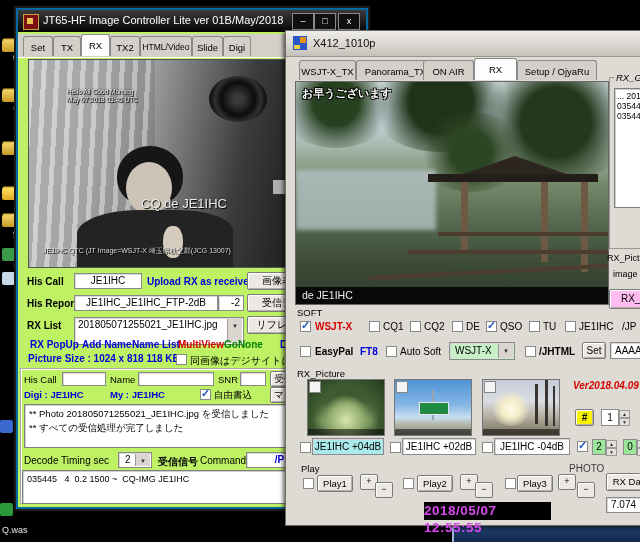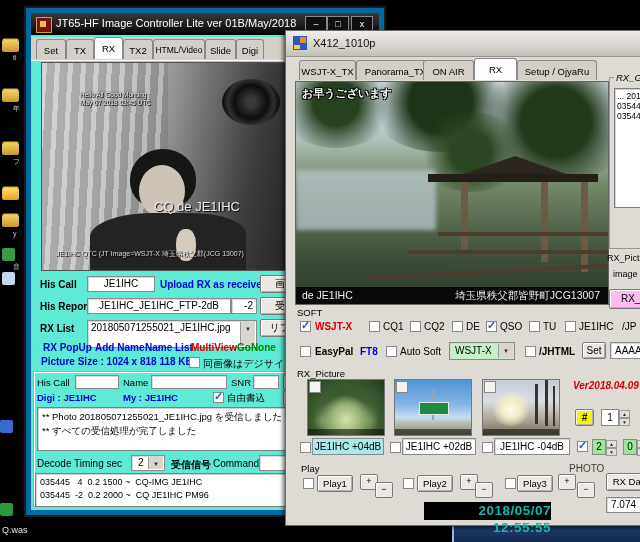--- a/index.html
+++ b/index.html
@@ -26,22 +26,22 @@
     font-size:6px;color:#333;text-align:center;line-height:14px;}
   .tab{position:absolute;top:2px;height:20px;background:#d4d0c9;border:1px solid #898989;border-bottom:none;
     border-radius:3px 3px 0 0;font-size:9.5px;text-align:center;padding-top:5px;box-sizing:border-box;
     overflow:hidden;white-space:nowrap;}
   .tab.active{top:0;height:22px;background:#fdfdfd;z-index:3;}
   .blue{color:#0000d8;} .red{color:#d40000;} .green{color:#008000;} .bold{font-weight:bold;}
   .spinner{position:absolute;box-sizing:border-box;border:1px solid #8a8a8a;background:#fff;font-size:10px;text-align:center;}
   .spin-arrows{position:absolute;right:-12px;top:0;width:11px;height:100%;display:flex;flex-direction:column;}
   .spin-arrows span{flex:1;background:#e4e1dc;border:1px solid #999;font-size:5px;line-height:6px;text-align:center;color:#333;}
   
-  #lw{position:absolute;left:26px;top:8px;width:348px;height:497px;background:#5eead4;
-    border:5px solid #0369a1;box-shadow:0 0 0 2px #1c1c1c;z-index:10;}
+  #lw{position:absolute;left:16px;top:8px;width:348px;height:497px;background:#bef264;
+    border:2px solid #0369a1;box-shadow:0 0 0 2px #1c1c1c;z-index:10;}
   .lw-title{position:absolute;left:0;top:0;width:100%;height:22px;background:linear-gradient(180deg,#3a3a3a,#050505);}
   .lw-ico{position:absolute;left:5px;top:4px;width:14px;height:14px;background:#7a1010;border:1px solid #c8a040;}
   .lw-ico::after{content:"";position:absolute;left:3px;top:3px;width:6px;height:6px;background:#e8c050;}
   .lw-title-text{position:absolute;left:25px;top:4px;font-size:11px;color:#fff;white-space:nowrap;}
   .wb{position:absolute;top:3px;width:20px;height:15px;background:#101010;border:1px solid #8a8a8a;
     color:#fff;font-size:9px;text-align:center;line-height:14px;}
   .lw-tabs{position:absolute;left:0;top:24px;width:100%;height:23px;background:#d4d0c8;border-bottom:1px solid #fff;}
   .lphoto{position:absolute;left:10px;top:49px;width:300px;height:207px;border:1px solid #555;overflow:hidden;
     background:linear-gradient(100deg,#c4c4c4 0%,#b6b6b6 22%,#9c9c9c 38%,#6e6e6e 52%,#3c3c3c 68%,#282828 82%,#1e1e1e 100%);}
   .curtain{position:absolute;left:0;top:0;width:42%;height:100%;
@@ -87,22 +87,22 @@
   .thumb .tbar{position:absolute;left:0;bottom:0;width:100%;height:6px;background:rgba(10,10,10,.55);}
   .t1{background:radial-gradient(circle at 50% 72%,#d8e4ae 0%,#96b072 28%,#54744040 45%,#3d5c30 60%,#24381e 100%),
       linear-gradient(180deg,#26391f 0%,#3f5c33 40%,#86a268 75%,#5c6e4a 100%);}
   .t2{background:linear-gradient(180deg,#4f94d6 0%,#86b6e4 45%,#c6def2 68%,#b5b9ab 80%,#848b78 100%);}
   .t2 .sign{position:absolute;left:24px;top:22px;width:28px;height:11px;background:#1f8a42;border:1px solid #e8e8e8;}
   .t2 .pole{position:absolute;left:37px;top:10px;width:2px;height:30px;background:#9aa4ac;}
   .t3{background:linear-gradient(180deg,#c6cdd8 0%,#dadde2 38%,#b6b0a2 66%,#78705f 100%);}
   .t3 .sun{position:absolute;left:8px;top:12px;width:40px;height:34px;border-radius:50%;
       background:radial-gradient(circle,#fffbe8 0%,#f4ecc8 35%,rgba(240,230,200,0) 72%);}
   .t3 .tree{position:absolute;background:#3a3430;}
-  .timebox{position:absolute;background:#000;color:#14b8a6;font-size:13.5px;font-weight:bold;
-    text-align:right;letter-spacing:.5px;line-height:17px;}
+  .timebox{position:absolute;background:#000;color:#d946ef;font-size:13.5px;font-weight:bold;
+    text-align:left;letter-spacing:.5px;line-height:17px;}
   .pm{position:absolute;width:16px;height:14px;background:#ece9e4;border:1px solid #7a7a7a;border-radius:2px;
     font-size:9px;text-align:center;line-height:13px;box-shadow:inset 1px 1px 0 #fff;}
   .msg-line{position:absolute;font-size:9.5px;white-space:pre;}
   .dec-line{position:absolute;font-size:9px;white-space:pre;}
 </style>
 </head>
 <body>
 
 <div id="screen">
 
@@ -205,21 +205,20 @@
     </div>
 
     <div class="lbl" style="left:6px;top:445px;">Decode Timing sec</div>
     <div class="inp" style="left:100px;top:442px;width:34px;height:16px;padding-left:6px;line-height:14px;"><span>2</span><span class="dd">▼</span></div>
     <div class="lbl bold" style="left:140px;top:445px;">受信信号</div>
     <div class="lbl" style="left:182px;top:445px;">Command</div>
     <div class="inp" style="left:228px;top:442px;width:112px;height:16px;text-align:right;padding-right:44px;line-height:14px;"><span class="blue bold">/PHOTO</span></div>
 
     <div class="sunken" style="left:4px;top:460px;width:336px;height:34px;">
       <div class="dec-line" style="left:4px;top:3px;">035445   4  0.2 1500 ~  CQ-IMG JE1IHC</div>
-      <div class="dec-line" style="left:4px;top:16px;">035445  -2  0.2 2000 ~  CQ JE1IHC PM96</div>
     </div>
   </div>
 
   <div id="rw">
     <div class="rw-title">
       <span class="rw-ico"></span>
       <span class="rw-title-text">X412_1010p</span>
     </div>
     <div class="rw-tabs">
       <div class="tab" style="left:13px;width:57px;">WSJT-X_TX</div>
@@ -239,21 +238,20 @@
       <div class="g-roof2"></div>
       <div class="g-post" style="right:140px;top:100px;height:70px;"></div>
       <div class="g-post" style="right:60px;top:100px;height:80px;"></div>
       <div class="g-post" style="right:20px;top:100px;height:90px;"></div>
       <div class="g-rail" style="right:0;top:150px;width:170px;"></div>
       <div class="g-rail" style="right:0;top:168px;width:200px;"></div>
       <div class="g-rail" style="right:0;top:188px;width:240px;transform:rotate(-3deg);"></div>
       <div class="rp-greet">お早うございます</div>
       <div class="rp-bar">
         <span class="rp-de">de JE1IHC</span>
-        <span class="rp-loc">埼玉県秩父郡皆野町JCG13007</span>
       </div>
     </div>
 
     <div class="groupbox" style="left:323px;top:46px;width:60px;height:170px;">
       <div class="lbl" style="left:4px;top:-6px;font-style:italic;background:#dedbd4;padding:0 2px;font-size:9.5px;">RX_GE</div>
       <div class="sunken" style="left:4px;top:10px;width:50px;height:120px;">
         <div class="lbl" style="left:2px;top:2px;font-size:8.5px;">... 2018</div>
         <div class="lbl" style="left:2px;top:12px;font-size:8.5px;">035445</div>
         <div class="lbl" style="left:2px;top:22px;font-size:8.5px;">035445</div>
       </div>

